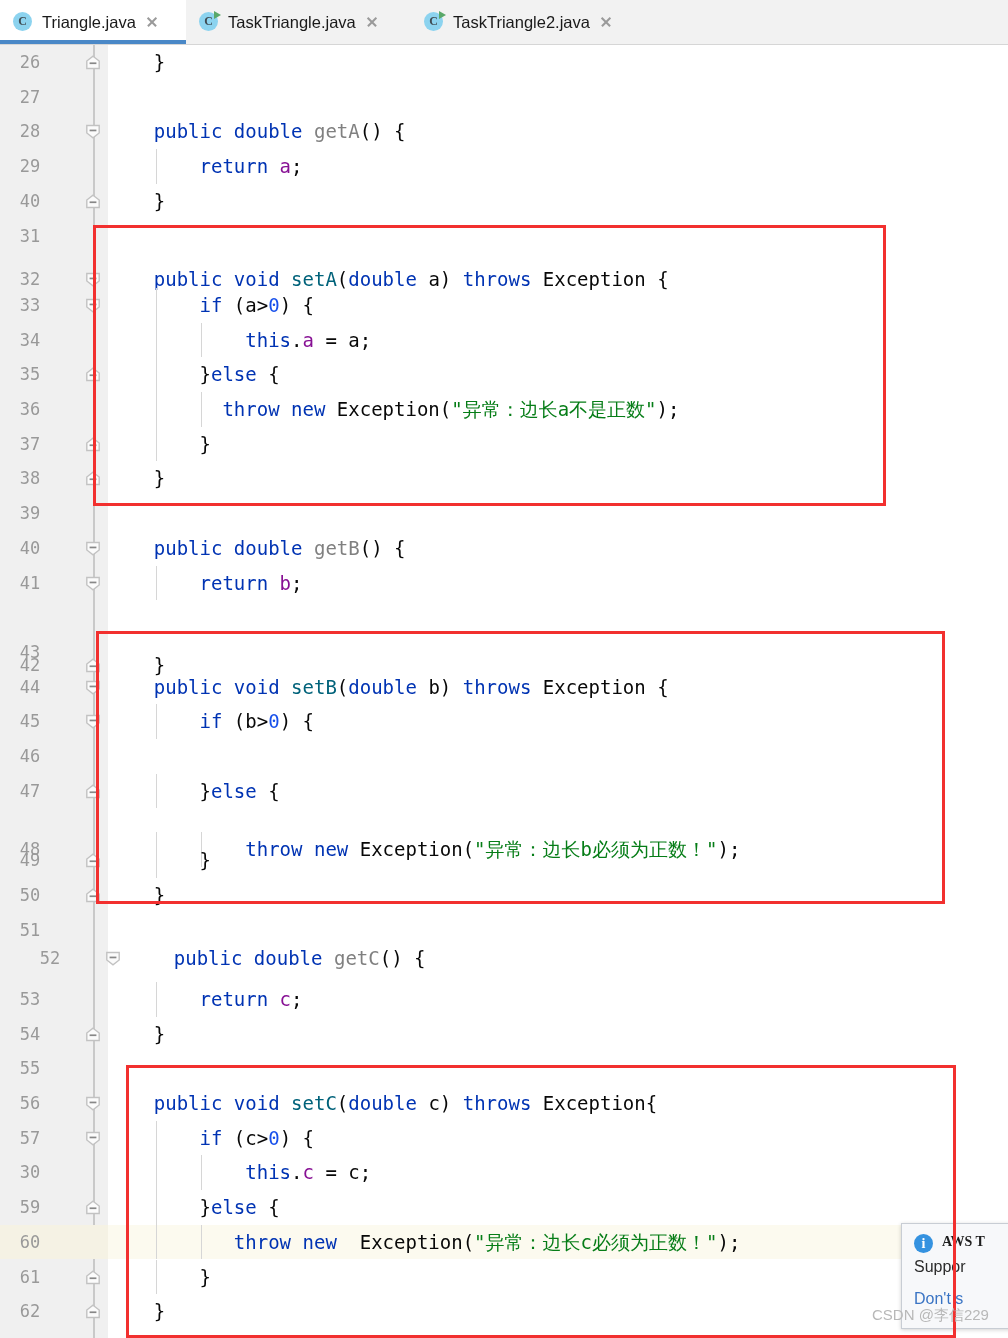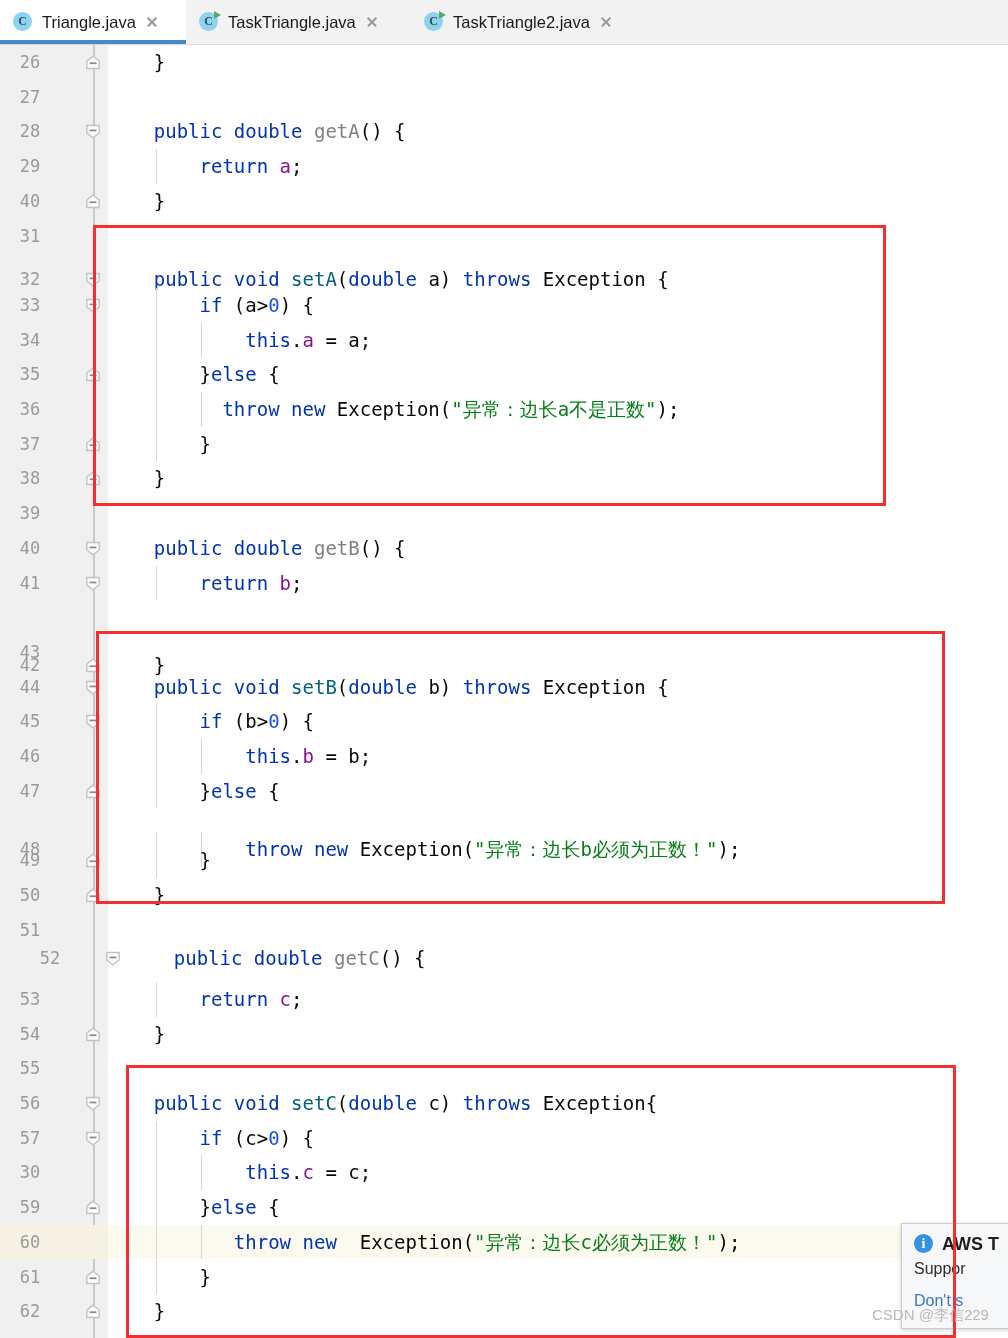--- a/index.html
+++ b/index.html
@@ -163,22 +163,23 @@
   #aws-head { display: flex; align-items: flex-start; }
   .info-icon {
     width: 19px; height: 19px; border-radius: 50%;
     background: #3592e0; flex: 0 0 19px; margin-right: 9px;
     color: #ffffff; font-size: 14px; font-weight: 700;
     font-family: "Liberation Serif", serif;
     display: flex; align-items: center; justify-content: center;
     line-height: 1;
   }
   #aws-title {
-    font-size: 18px; font-weight: 700; color: #1f1f1f;
+    font-size: 14px; font-weight: 700; color: #1f1f1f;
     white-space: nowrap;
+    font-family: Liberation Serif, serif;
   }
   #aws-body {
     font-size: 16px; color: #2b2b2b; margin-top: 5px;
     white-space: nowrap;
   }
   #aws-link {
     font-size: 16px; color: #3a74c4; margin-top: 14px;
     white-space: nowrap;
   }
 
@@ -411,21 +412,20 @@
               <path d="M1.8 1.5 L14.2 1.5 L14.2 9 L8 13.8 L1.8 9 Z" fill="#fbfbfb" stroke="#c2c2c2" stroke-width="1.4"></path>
               <rect x="4.6" y="5.6" width="6.8" height="1.7" fill="#888888"></rect>
             </svg>
           </span>
         </div>
         <div class="code-cell"><span class="ig" style="left: 47.68px;"></span><span><span class="pl">        </span><span class="kw">if</span><span class="pl"> (b&gt;</span><span class="num">0</span><span class="pl">) {</span></span></div>
       </div>
       <div class="row" style="top: 694px;">
         <div class="ln-cell">46</div>
         <div class="fold-cell"></div>
-        <div class="code-cell"><span class="ig" style="left: 47.68px;"></span><span class="ig" style="left: 93.36px;"></span><span><span class="pl">            </span><span class="kw">this</span><span class="pl">.</span><span class="fld">b</span><span class="pl"> = b;</span></span></div>
       </div>
       <div class="row" style="top: 728.7px;">
         <div class="ln-cell">47</div>
         <div class="fold-cell">
           <span class="fm up">
             <svg width="16" height="15" viewBox="0 0 16 15">
               <path d="M8 1.2 L14.2 6 L14.2 13.5 L1.8 13.5 L1.8 6 Z" fill="#fbfbfb" stroke="#c2c2c2" stroke-width="1.4"></path>
               <rect x="4.6" y="7.4" width="6.8" height="1.7" fill="#888888"></rect>
             </svg>
           </span>

